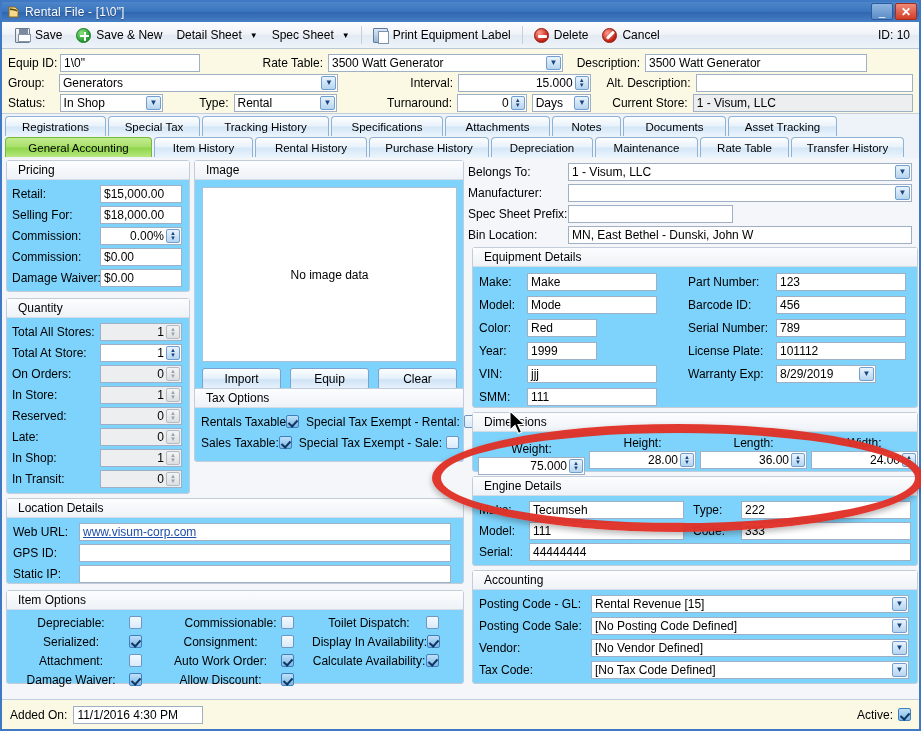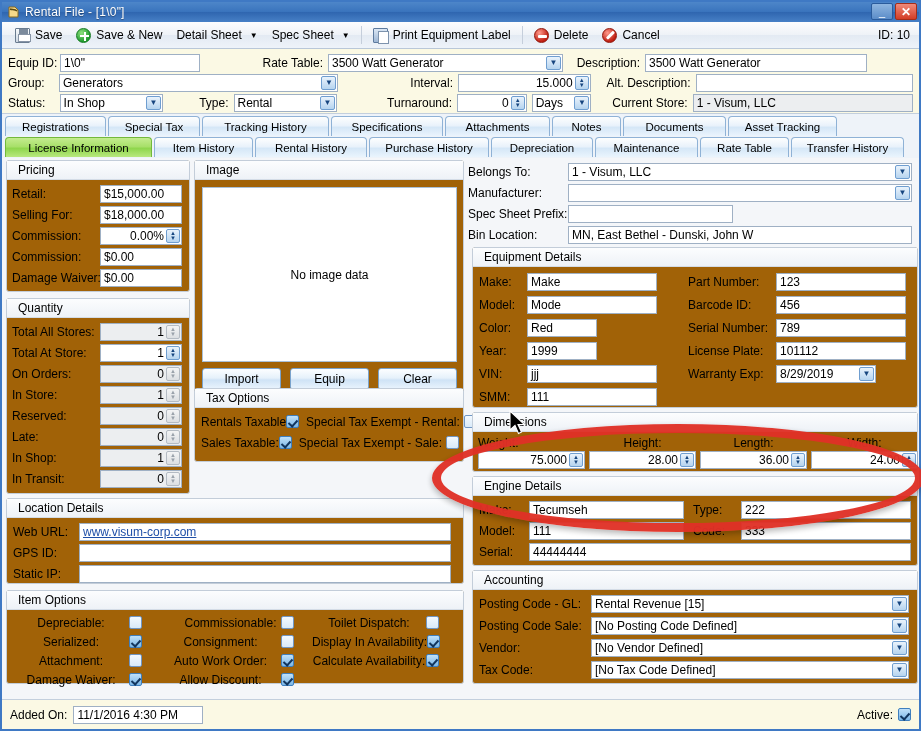--- a/index.html
+++ b/index.html
@@ -113,21 +113,21 @@
     font-size:11.5px; padding:0 6px; white-space:nowrap;
   }
   .tab.active {
     background:linear-gradient(180deg,#c4ec8f 0%,#a8e06a 45%,#8fd64d 55%,#b8e87e 100%);
     border-color:#72b93c;
     font-weight:normal;
   }
   
   .content { flex:1 1 auto; position:relative; background:#f4f6f9; padding:0 4px; }
   .grp {
-    position:absolute; border:1px solid #c3cdd9; border-radius:3px; background:#a16207;
+    position:absolute; border:1px solid #c3cdd9; border-radius:3px; background:#7dd3fc;
   }
   .grp > .gh {
     height:19px; line-height:19px; padding-left:11px; font-size:12px;
     background:linear-gradient(180deg,#fcfdfe,#eef2f7);
     border-bottom:1px solid #d4dce6;
   }
   .panel { position:absolute; }
   .frow { display:flex; align-items:center; height:21px; }
   
   .chk { width:13px;height:13px;border:1px solid #7096c4;border-radius:2px;
@@ -291,21 +291,21 @@
         </div>
         <div class="tab" style="width: 103px;">
           <span>Documents</span>
         </div>
         <div class="tab" style="width: 109px;">
           <span>Asset Tracking</span>
         </div>
       </div>
     <div class="tabrow second" id="tabrow2">
         <div class="tab active" style="width: 147px;">
-          <span>License Information</span>
+          <span>General Accounting</span>
         </div>
         <div class="tab" style="width: 99px;">
           <span>Item History</span>
         </div>
         <div class="tab" style="width: 112px;">
           <span>Rental History</span>
         </div>
         <div class="tab" style="width: 120px;">
           <span>Purchase History</span>
         </div>
@@ -645,21 +645,21 @@
               </span>
             </div>
           </div>
       </div>
     </div>
 
     <div class="grp" style="left:470px; top:254px; width:446px; height:60px;">
       <div class="gh">Dimensions</div>
       <div id="dim-row" style="display:flex; padding:4px 5px 0 5px; gap:4px;">
           <div style="width: 107px;">
-            <div class="lbl" style="text-align: left; margin-bottom: 1px;">Weight:</div>
+            <div class="lbl" style="text-align: center; margin-bottom: 1px; margin-top: 6px;">Weight:</div>
             <div class="sp" style="width: 107px;">
               <span>75.000</span>
               <span class="spbtn">
                 <i>▲</i>
                 <i>▼</i>
               </span>
             </div>
           </div>
           <div style="width: 107px;">
             <div class="lbl" style="text-align: center; margin-bottom: 1px;">Height:</div>

